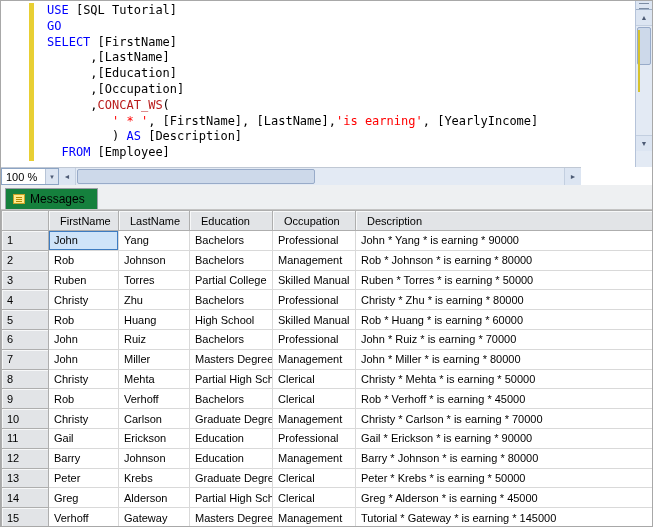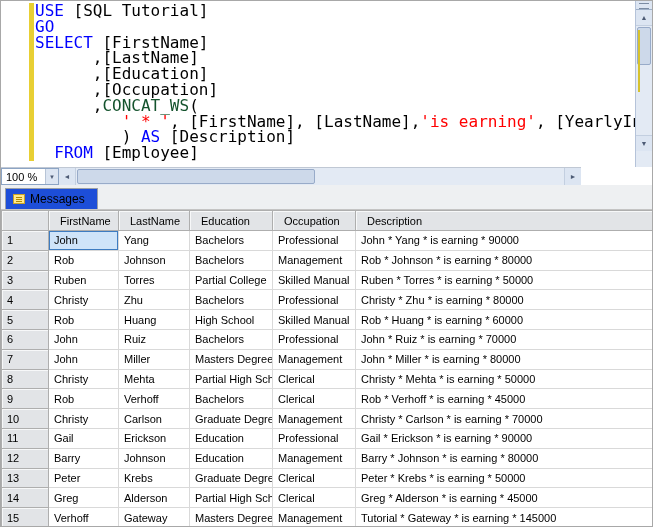--- a/index.html
+++ b/index.html
@@ -12,27 +12,27 @@
     background: #fff;
     border: 1px solid #a8a8a8;
     overflow: hidden;
   }
 
   
   .editor { position: absolute; left: 0; top: 0; width: 651px; height: 166px; background: #fff; }
   .gutter { position: absolute; left: 0; top: 0; width: 28px; height: 100%; background: #ffffff; }
   .change-bar { position: absolute; left: 28px; top: 2px; width: 5px; height: 158px; background: #e8cf34; }
   .code {
-    position: absolute; left: 34px; top: 2px; right: 20px;
+    position: absolute; left: 46px; top: 2px; right: 20px;
     font-family: "DejaVu Sans Mono", "Liberation Mono", monospace;
-    font-size: 16px; line-height: 15.8px; white-space: pre;
+    font-size: 12px; line-height: 15.8px; white-space: pre;
   }
   .code-line { white-space: pre; }
   .tok-kw  { color: #0000ff; }
-  .tok-fn  { color: #14532d; margin-top: 40px; }
+  .tok-fn  { color: #b91c1c; margin-top: 40px; }
   .tok-str { color: #ff0000; }
   .tok-pl  { color: #000000; }
 
   
   .vscroll {
     position: absolute; right: 0; top: 0; width: 17px; height: 166px;
     background: #e3eaf4; border-left: 1px solid #b5c3d9;
   }
   .vsplitter { height: 9px; background: #dce5f2; border-bottom: 1px solid #9eb0c8; position: relative; }
   .vsplitter::after {
@@ -79,21 +79,21 @@
 
   
   .tabs-row {
     position: absolute; left: 0; top: 184px; width: 651px; height: 25px;
     background: #eef0f2; border-bottom: 1px solid #c4c4c4;
     display: flex; align-items: flex-end; padding-left: 4px;
   }
   .tab {
     display: flex; align-items: center; gap: 5px;
     height: 21px; padding: 0 12px 0 7px; font-size: 12px; color: #000;
-    background: #1d4ed8; border: 1px solid #9aa0a8; border-bottom: none;
+    background: #15803d; border: 1px solid #9aa0a8; border-bottom: none;
     margin-right: 2px;
   }
   .tab.active { background: #ffffff; height: 23px; }
   .grid-icon {
     display: inline-block; width: 12px; height: 11px;
     background-color: #fff; border: 1px solid #7b8794;
     background-image:
       repeating-linear-gradient(0deg, transparent 0 2px, #9db3c8 2px 3px),
       repeating-linear-gradient(90deg, transparent 0 3px, #9db3c8 3px 4px);
   }

